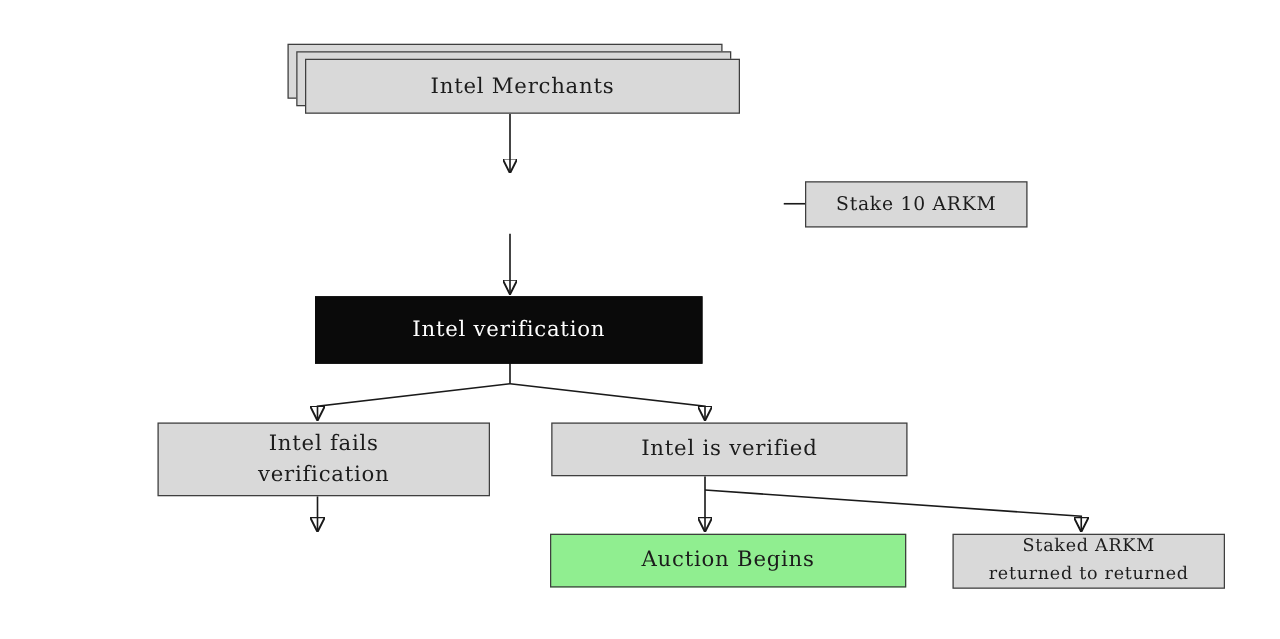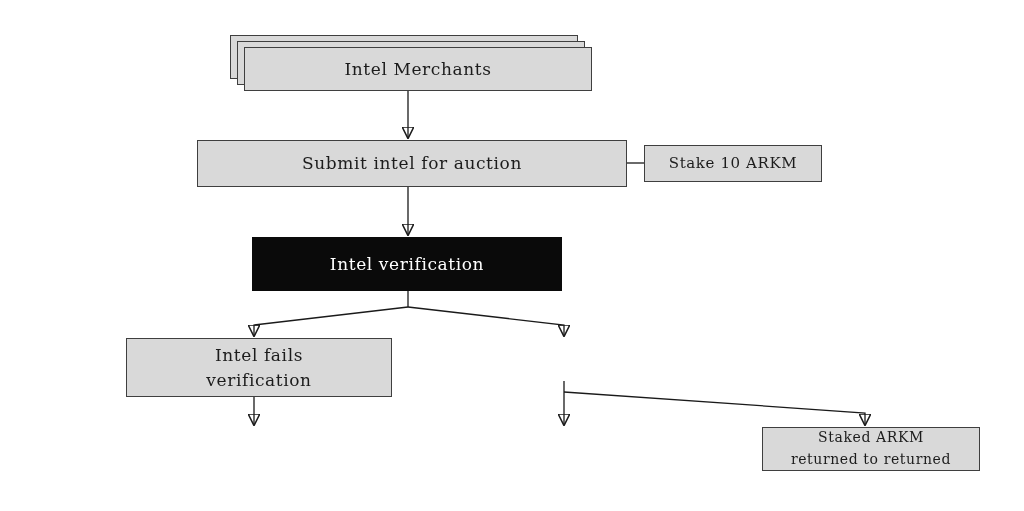--- a/index.html
+++ b/index.html
@@ -87,38 +87,41 @@
     <path d="M 542 392 L 843 413 L 843 424" marker-end="url(#arrow)"></path>
   </svg>
 
   <div class="sheet sheet-back"></div>
   <div class="sheet sheet-mid"></div>
 
   <div class="node" id="node-intel-merchants">
     <span>Intel Merchants</span>
   </div>
 
-  <div class="node" id="node-submit-intel">
-    <span>Submit intel for auction</span>
-  </div>
 
   <div class="node" id="node-stake">
     <span>Stake 10 ARKM</span>
   </div>
 
   <div class="node" id="node-verification">
     <span>Intel verification</span>
   </div>
 
   <div class="node" id="node-fails">
     <span>Intel fails
 verification</span>
   </div>
 
+  <div class="node" id="node-verified">
+    <span>Intel is verified</span>
+  </div>
 
 
+  <div class="node" id="node-auction">
+    <span>Auction Begins</span>
+  </div>
 
   <div class="node" id="node-returned">
     <span>Staked ARKM
 returned to returned</span>
   </div>
 
 </div>
 
 </body></html>

